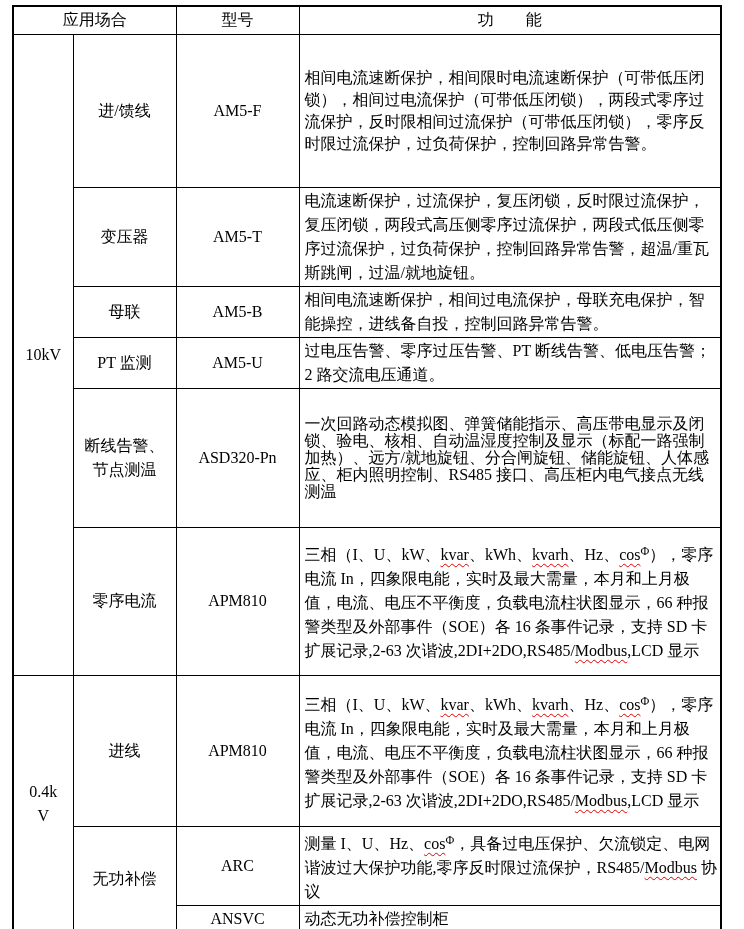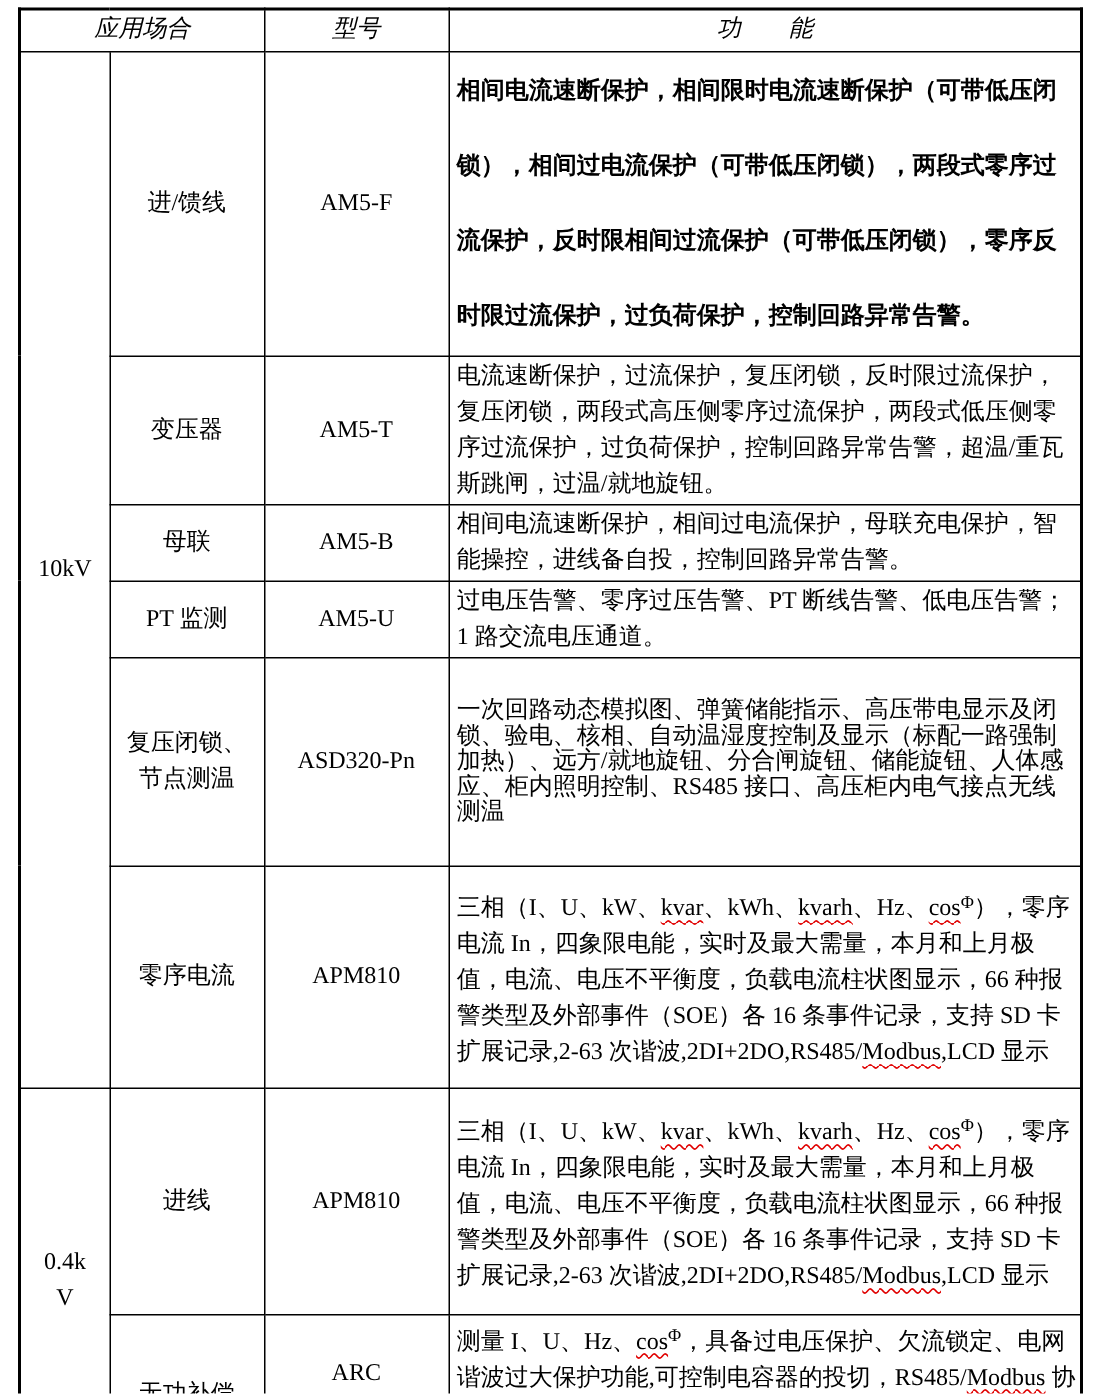--- a/index.html
+++ b/index.html
@@ -16,36 +16,36 @@
     border-collapse:collapse;
     table-layout:fixed;
     border:2px solid #000;
   }
   .tbl th,.tbl td{
     border:1px solid #000;
     font-size:16px;
     font-weight:normal;
     overflow:hidden;
   }
-  .tbl thead tr{height:28px;font-style:italic;}
+  .tbl thead tr{height:28px;}
   .tbl th{text-align:center;padding:0;line-height:26px;}
   .group-cell,.app-cell,.model-cell{
     text-align:center;
     vertical-align:middle;
     white-space:pre-line;
     padding:0 0;
     line-height:24px;
   }
   .func-cell{
     text-align:left;
     vertical-align:middle;
     padding:1px 2px 1px 5px;
     line-height:24px;
   }
-  .func-cell.lh38{line-height:50px;font-weight:bold;}
+  .func-cell.lh38{line-height:22px;}
   .func-cell.lh28{line-height:17px;}
   .wavy{
     text-decoration-line:underline;
     text-decoration-style:wavy;
     text-decoration-color:var(--wavy,#e00000);
     text-decoration-thickness:1px;
     text-underline-offset:3px;
     text-decoration-skip-ink:none;
   }
   .sup{font-size:12px;vertical-align:5px;}
@@ -81,44 +81,44 @@
           <td class="func-cell"><span>电流速断保护，过流保护，复压闭锁，反时限过流保护，复压闭锁，两段式高压侧零序过流保护，两段式低压侧零序过流保护，过负荷保护，控制回路异常告警，超温/重瓦斯跳闸，过温/就地旋钮。</span></td>
         </tr>
         <tr style="height: 51px; margin-top: 44px;">
           <td class="app-cell" rowspan="1">母联</td>
           <td class="model-cell">AM5-B</td>
           <td class="func-cell"><span>相间电流速断保护，相间过电流保护，母联充电保护，智能操控，进线备自投，控制回路异常告警。</span></td>
         </tr>
         <tr style="height: 51px;">
           <td class="app-cell" rowspan="1">PT 监测</td>
           <td class="model-cell">AM5-U</td>
-          <td class="func-cell"><span>过电压告警、零序过压告警、PT 断线告警、低电压告警；1 路交流电压通道。</span></td>
+          <td class="func-cell"><span>过电压告警、零序过压告警、PT 断线告警、低电压告警；2 路交流电压通道。</span></td>
         </tr>
         <tr style="height: 139px;">
-          <td class="app-cell" rowspan="1">复压闭锁、
+          <td class="app-cell" rowspan="1">断线告警、
 节点测温</td>
           <td class="model-cell">ASD320-Pn</td>
           <td class="func-cell lh28"><span>一次回路动态模拟图、弹簧储能指示、高压带电显示及闭锁、验电、核相、自动温湿度控制及显示（标配一路强制加热）、远方/就地旋钮、分合闸旋钮、储能旋钮、人体感应、柜内照明控制、RS485 接口、高压柜内电气接点无线测温</span></td>
         </tr>
         <tr style="height: 148px;">
           <td class="app-cell" rowspan="1">零序电流</td>
           <td class="model-cell">APM810</td>
           <td class="func-cell"><span>三相（I、U、kW、</span><span class="wavy">kvar</span><span>、kWh、</span><span class="wavy">kvarh</span><span>、Hz、</span><span class="wavy">cos</span><span class="sup">Φ</span><span>），零序电流 In，四象限电能，实时及最大需量，本月和上月极值，电流、电压不平衡度，负载电流柱状图显示，66 种报警类型及外部事件（SOE）各 16 条事件记录，支持 SD 卡扩展记录,2-63 次谐波,2DI+2DO,RS485/</span><span class="wavy">Modbus</span><span>,LCD 显示</span></td>
         </tr>
         <tr style="height: 151px;">
           <td class="group-cell" rowspan="3">0.4k
 V</td>
           <td class="app-cell" rowspan="1">进线</td>
           <td class="model-cell">APM810</td>
           <td class="func-cell"><span>三相（I、U、kW、</span><span class="wavy">kvar</span><span>、kWh、</span><span class="wavy">kvarh</span><span>、Hz、</span><span class="wavy">cos</span><span class="sup">Φ</span><span>），零序电流 In，四象限电能，实时及最大需量，本月和上月极值，电流、电压不平衡度，负载电流柱状图显示，66 种报警类型及外部事件（SOE）各 16 条事件记录，支持 SD 卡扩展记录,2-63 次谐波,2DI+2DO,RS485/</span><span class="wavy">Modbus</span><span>,LCD 显示</span></td>
         </tr>
         <tr style="height: 75px;">
           <td class="app-cell" rowspan="2">无功补偿</td>
           <td class="model-cell">ARC</td>
-          <td class="func-cell"><span>测量 I、U、Hz、</span><span class="wavy">cos</span><span class="sup">Φ</span><span>，具备过电压保护、欠流锁定、电网谐波过大保护功能,可控制电容器的投切，RS485/</span><span class="wavy">Modbus</span><span> 协议</span></td>
+          <td class="func-cell"><span>测量 I、U、Hz、</span><span class="wavy">cos</span><span class="sup">Φ</span><span>，具备过电压保护、欠流锁定、电网谐波过大保护功能,零序反时限过流保护，RS485/</span><span class="wavy">Modbus</span><span> 协议</span></td>
         </tr>
         <tr style="height: 26px;">
           <td class="model-cell">ANSVC</td>
           <td class="func-cell"><span>动态无功补偿控制柜</span></td>
         </tr>
       </tbody>
   </table>
 </div>
 
 </body></html>

